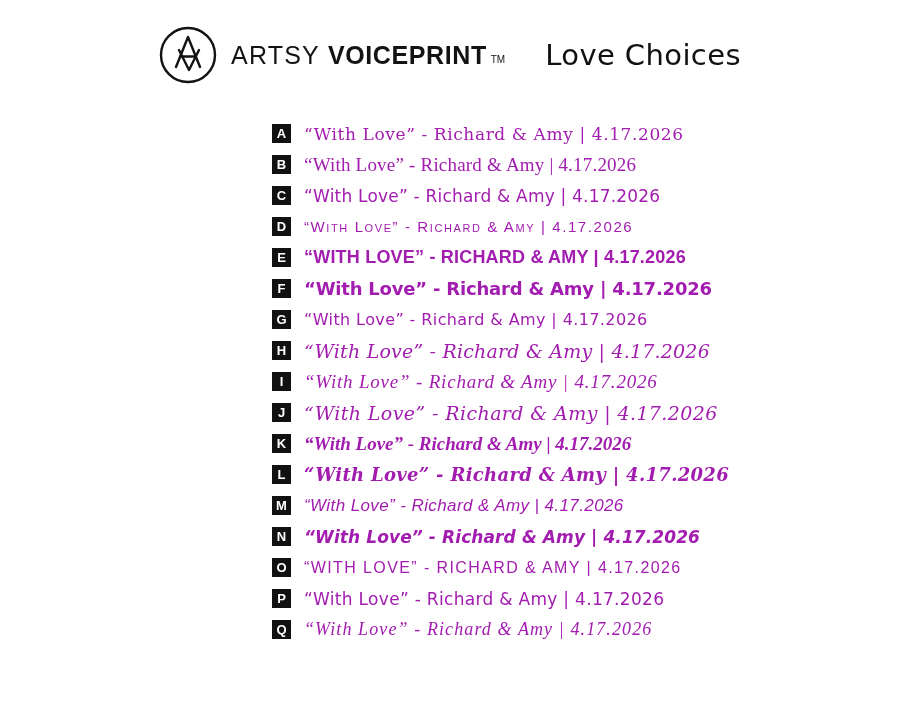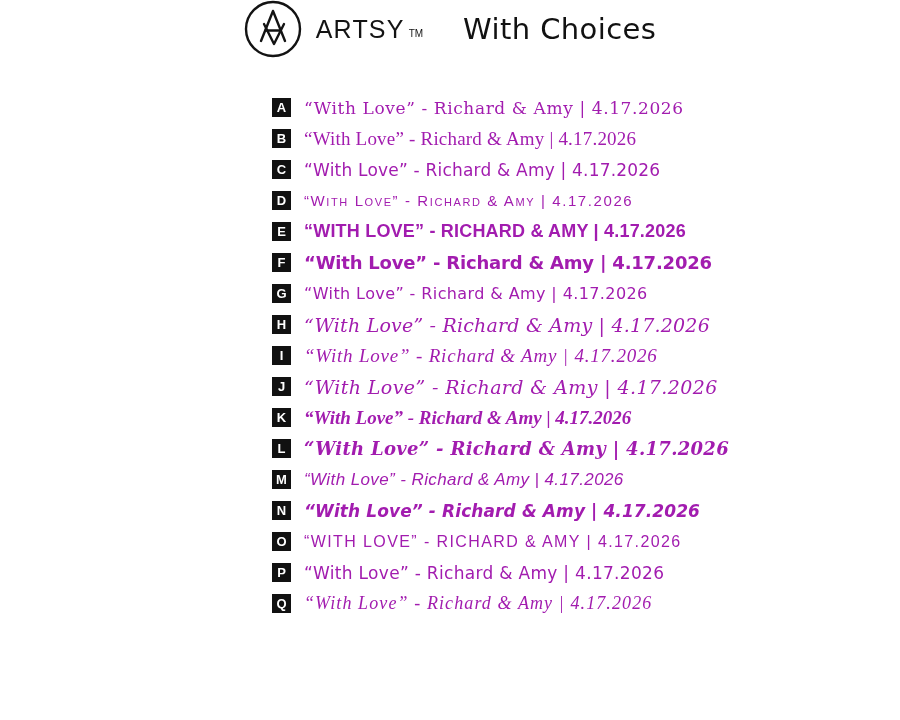--- a/index.html
+++ b/index.html
@@ -20,20 +20,21 @@
     height: 720px;
     background: #ffffff;
   }
 
   
   .header {
     display: flex;
     align-items: center;
     justify-content: center;
     gap: 14px;
+    padding-top: 26px;
   }
   .logo-mark {
     width: 58px;
     height: 58px;
     flex: 0 0 auto;
   }
   .brand-block {
     display: flex;
     align-items: baseline;
     gap: 8px;
@@ -127,24 +128,25 @@
       <svg width="58" height="58" viewBox="0 0 58 58" xmlns="http://www.w3.org/2000/svg">
         <circle cx="29" cy="29" r="27" fill="none" stroke="#131313" stroke-width="2.4"></circle>
         <path d="M29 11 L17 41 M29 11 L41 41" fill="none" stroke="#131313" stroke-width="2.4" stroke-linecap="round"></path>
         <path d="M21.5 30.5 L36.5 30.5" fill="none" stroke="#131313" stroke-width="2.4" stroke-linecap="round"></path>
         <path d="M20 24 L30 44 L40 24" fill="none" stroke="#131313" stroke-width="2.4" stroke-linejoin="round" stroke-linecap="round"></path>
       </svg>
     </span>
 
     <span class="brand-block">
       <span class="brand-artsy">ARTSY</span>
+      <span class="brand-voiceprint">VOICEPRINT</span>
       <span class="brand-tm">TM</span>
     </span>
 
-    <span class="page-title">With Choices</span>
+    <span class="page-title">Love Choices</span>
   </div>
 
   <div class="choices">
       <div class="choice-row">
         <span class="badge">A</span>
         <span class="sample s-a">“With Love” - Richard &amp; Amy | 4.17.2026</span>
       </div>
       <div class="choice-row">
         <span class="badge">B</span>
         <span class="sample s-b">“With Love” - Richard &amp; Amy | 4.17.2026</span>

